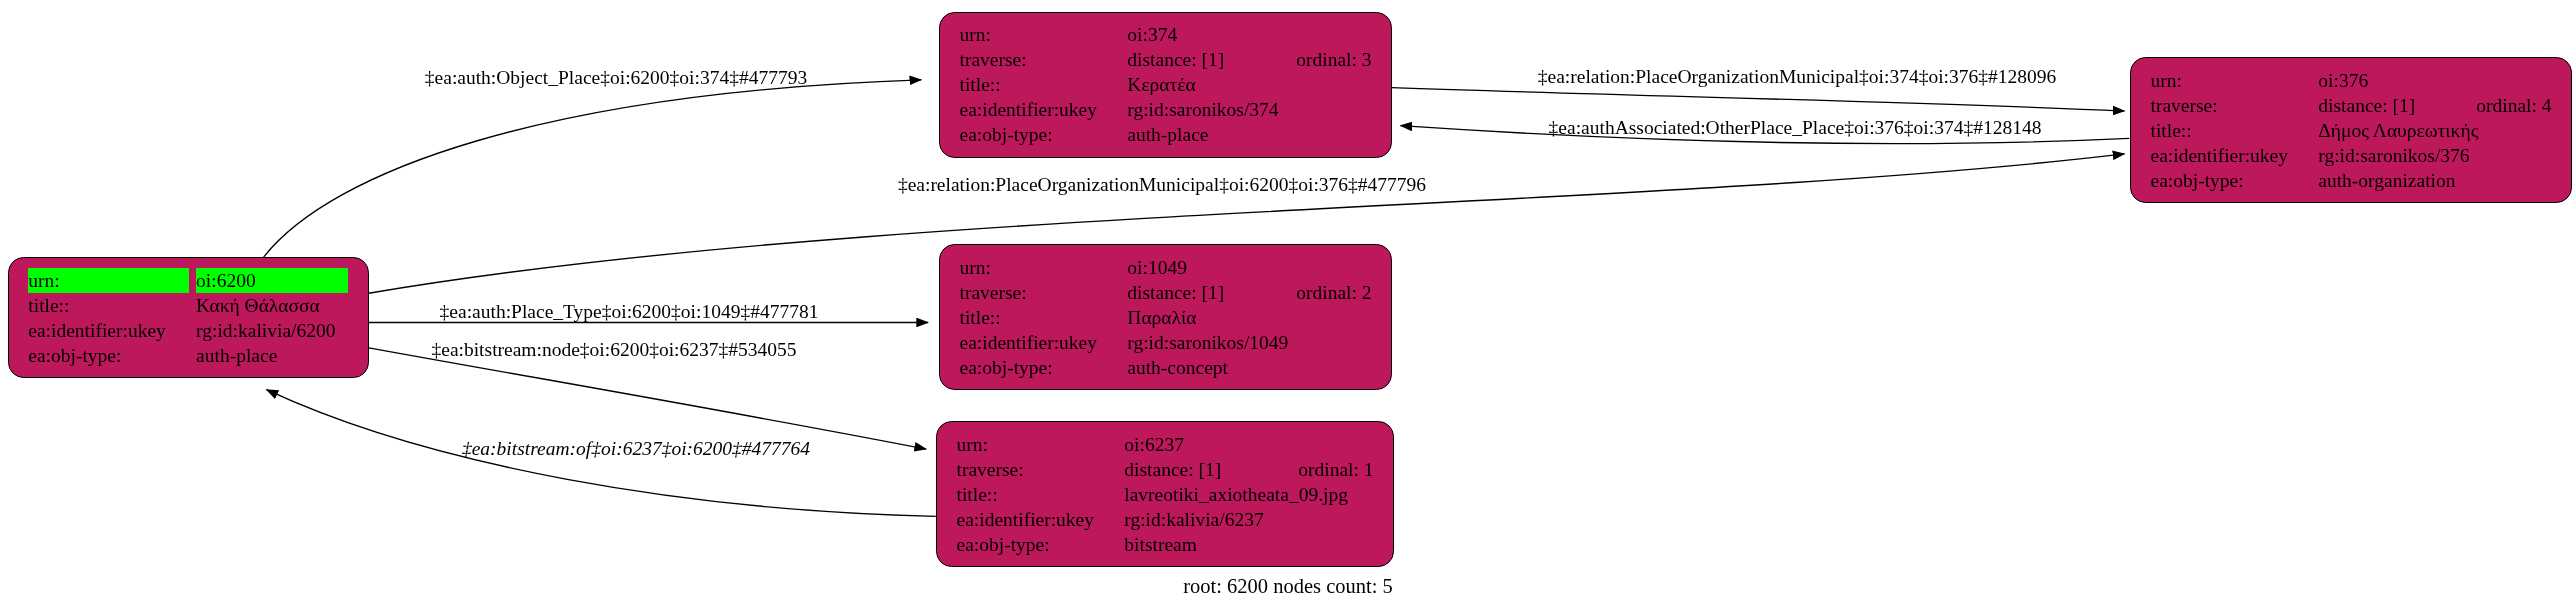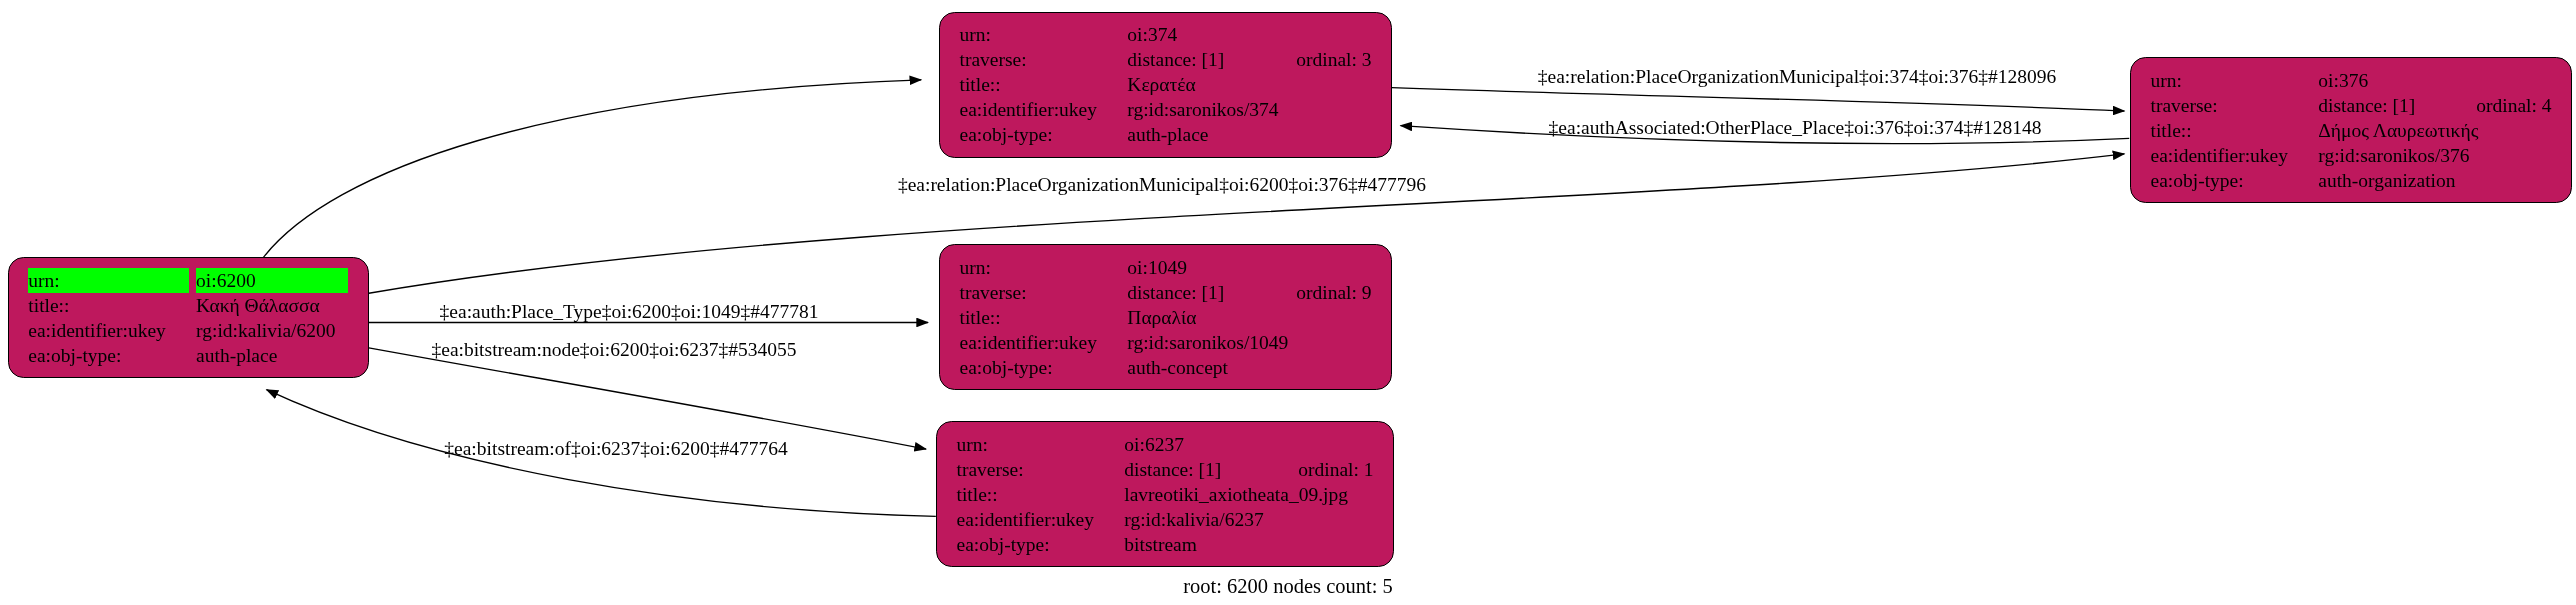--- a/index.html
+++ b/index.html
@@ -42,26 +42,27 @@
     </defs>
     <path class="edge" marker-end="url(#arrow)" d="M 270 264 C 340 175, 560 95, 945 82"></path>
     <path class="edge" marker-end="url(#arrow)" d="M 1428 90 C 1690 99, 1960 104, 2180 114"></path>
     <path class="edge" marker-end="url(#arrow)" d="M 2185 142 C 1930 154, 1660 144, 1437 129"></path>
     <path class="edge" marker-end="url(#arrow)" d="M 378 301 C 900 212, 1700 215, 2180 158"></path>
     <path class="edge" marker-end="url(#arrow)" d="M 378 331 L 952 331"></path>
     <path class="edge" marker-end="url(#arrow)" d="M 378 357 C 560 390, 760 424, 950 461"></path>
     <path class="edge" marker-end="url(#arrow)" d="M 960 530 C 700 524, 440 478, 273 400"></path>
   </svg>
 
+  <div class="edge-label" style="left:616px; top:78px;">‡ea:auth:Object_Place‡oi:6200‡oi:374‡#477793</div>
   <div class="edge-label" style="left:1797px; top:77px;text-align:center;">‡ea:relation:PlaceOrganizationMunicipal‡oi:374‡oi:376‡#128096</div>
   <div class="edge-label" style="left:1795px; top:128px;">‡ea:authAssociated:OtherPlace_Place‡oi:376‡oi:374‡#128148</div>
   <div class="edge-label" style="left:1162px; top:185px;">‡ea:relation:PlaceOrganizationMunicipal‡oi:6200‡oi:376‡#477796</div>
   <div class="edge-label" style="left:614px; top:312px;margin-left:15px;">‡ea:auth:Place_Type‡oi:6200‡oi:1049‡#477781</div>
   <div class="edge-label" style="left:614px; top:350px;">‡ea:bitstream:node‡oi:6200‡oi:6237‡#534055</div>
-  <div class="edge-label" style="left:616px; top:449px;">‡ea:bitstream:of‡oi:6237‡oi:6200‡#477764</div>
+  <div class="edge-label" style="left:636px; top:449px;font-style:italic;">‡ea:bitstream:of‡oi:6237‡oi:6200‡#477764</div>
 
   <div class="node" style="left:7.8px; top:257px; width:361px;">
     <div class="row hl">
       <span class="lbl">urn:</span>
       <span class="val">oi:6200</span>
     </div>
     <div class="row">
       <span class="lbl">title::</span>
       <span class="val">Κακή Θάλασσα</span>
     </div>
@@ -124,21 +125,21 @@
   </div>
 
   <div class="node" style="left:939px; top:244px; width:453px;">
     <div class="row">
       <span class="lbl">urn:</span>
       <span class="val">oi:1049</span>
     </div>
     <div class="row">
       <span class="lbl">traverse:</span>
       <span class="val">distance: [1]</span>
-      <span class="ord">ordinal: 9</span>
+      <span class="ord">ordinal: 2</span>
     </div>
     <div class="row">
       <span class="lbl">title::</span>
       <span class="val">Παραλία</span>
     </div>
     <div class="row">
       <span class="lbl">ea:identifier:ukey</span>
       <span class="val">rg:id:saronikos/1049</span>
     </div>
     <div class="row">

